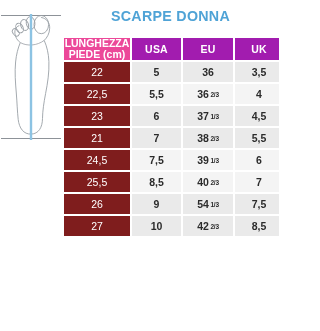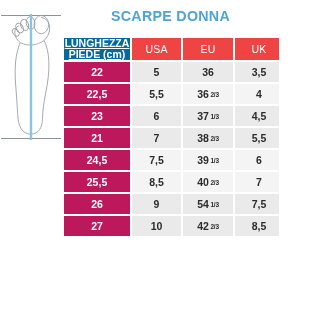--- a/index.html
+++ b/index.html
@@ -63,43 +63,42 @@
     margin: 0;
     text-align: center;
     vertical-align: middle;
     font-size: 10.5px;
     height: 20px;
     line-height: 1.05;
   }
 
   
   th.hd {
-    background: #ef4444;
+    background: #a21caf;
     color: #ffffff;
-    font-weight: normal;
+    font-weight: bold;
     font-size: 9.5px;
     letter-spacing: 0.2px;
     height: 22px;
   }
   th.hd-cm {
-    background: #0369a1;
+    background: #ec4899;
     color: #ffffff;
     font-weight: bold;
     font-size: 9px;
     letter-spacing: 0px;
     line-height: 1.15;
     height: 22px;
-    text-decoration: underline;
   }
 
   
   td.cm {
-    background: #be185d;
+    background: #7f1d1d;
     color: #ffffff;
-    font-weight: bold;
+    font-weight: normal;
     font-size: 10.5px;
   }
   td.val {
     color: #2b2b2b;
     font-weight: bold;
     font-size: 10.5px;
   }
   tr.odd  td.val { background: #eaeaea; }
   tr.even td.val { background: #f4f4f4; }
 

